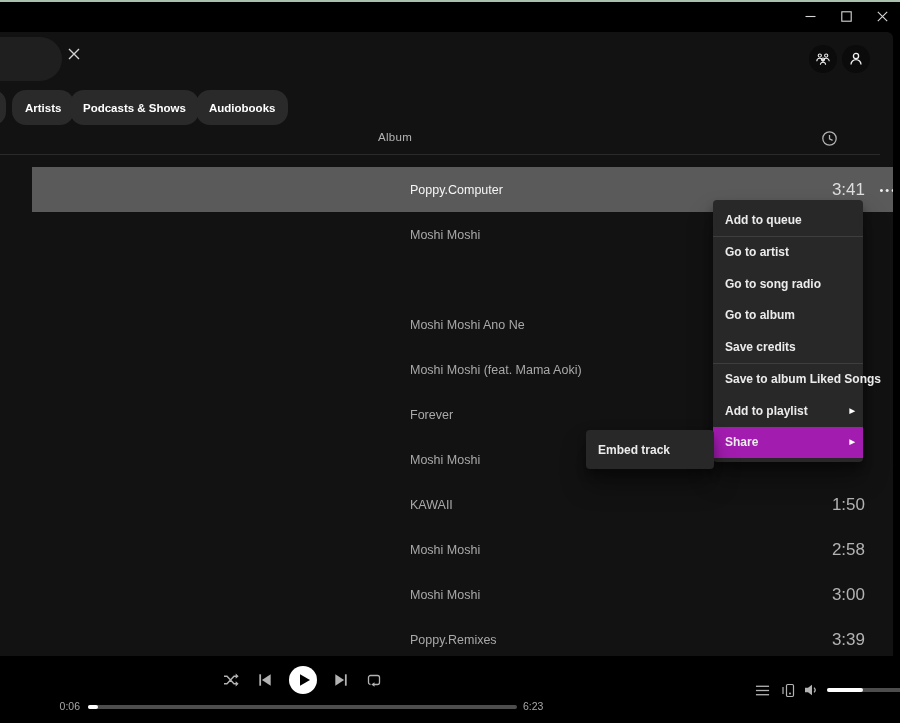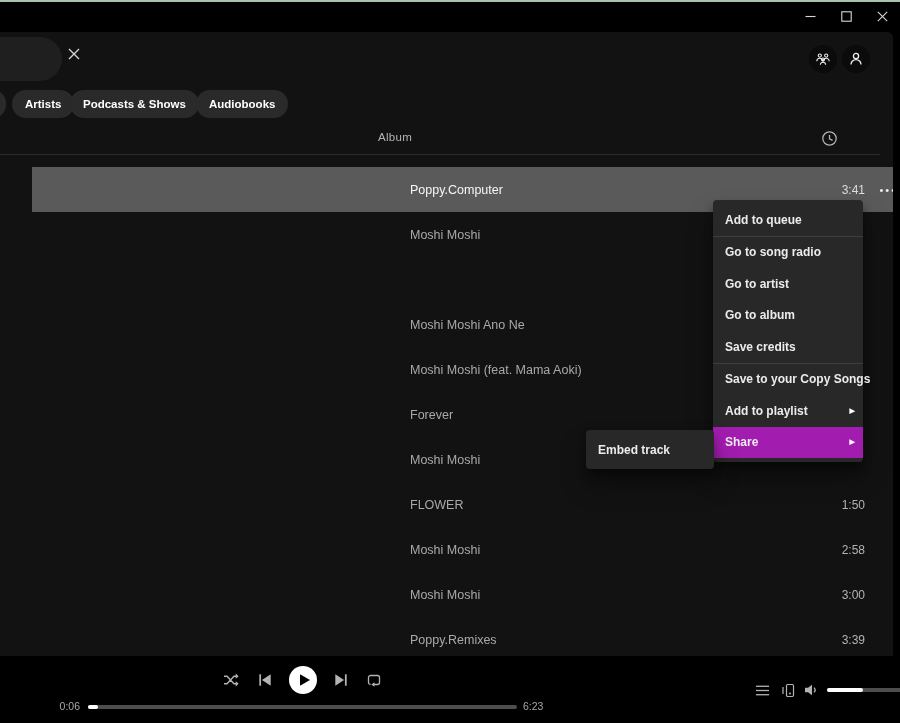--- a/index.html
+++ b/index.html
@@ -23,35 +23,35 @@
   
   .search-pill { position:absolute; left:-32px; top:5px; width:94px; height:44px; background:#1f1f1f; border-radius:22px; }
   .clear-btn { position:absolute; left:62px; top:10px; width:24px; height:24px; background:transparent; border:none; cursor:pointer; display:flex; align-items:center; justify-content:center; }
 
   
   .round-btn { position:absolute; top:13px; width:28px; height:28px; border-radius:50%; background:#0b0b0b; border:none; cursor:pointer; display:flex; align-items:center; justify-content:center; }
   .btn-friends { left:809px; }
   .btn-profile { left:842px; }
 
   
-  .chip { position:absolute; top:58px; height:28px; line-height:28px; padding:0 13px; background:#2a2a2a; border-radius:14px; color:#fff; font-size:11.5px; font-weight:600; border:none; cursor:pointer; white-space:nowrap; }
+  .chip { position:absolute; top:58px; height:35px; line-height:28px; padding:0 13px; background:#2a2a2a; border-radius:14px; color:#fff; font-size:11.5px; font-weight:600; border:none; cursor:pointer; white-space:nowrap; }
   .chip-partial { left:-20px; width:26px; padding:0; }
   .chip-artists { left:12px; }
   .chip-podcasts { left:70px; }
   .chip-audiobooks { left:196px; }
 
   
   .col-header { position:absolute; left:378px; top:99px; font-size:11.5px; color:#b3b3b3; letter-spacing:.3px; }
   .clock { position:absolute; left:821px; top:98px; }
   .header-divider { position:absolute; left:0; top:122px; width:880px; height:1px; background:#2a2a2a; }
 
   
   .row { position:absolute; left:0; width:873px; height:45px; cursor:pointer;margin-left:32px; }
   .row .album { position:absolute; left:378px; top:50%; transform:translateY(-50%); font-size:12.5px; font-weight:500; color:#a9a9a9; white-space:nowrap; cursor:pointer; }
-  .row .dur { position:absolute; right:40px; top:50%; transform:translateY(-50%); font-size:12px; color:#b3b3b3; }
+  .row .dur { position:absolute; right:40px; top:50%; transform:translateY(-50%); font-size:17px; color:#b3b3b3; }
   .row.active { background:#5a5a5a; border-radius:0 6px 6px 0; }
   .row.active .album { color:#f6f6f6; }
   .row.active .dur { color:#dedede; }
   .row .dots { position:absolute; right:8px; top:50%; transform:translateY(-52%); background:none; border:none; color:#f0f0f0; font-size:11px; letter-spacing:2px; cursor:pointer; padding:0; }
 
   
   .ctx-menu { position:absolute; left:713px; top:200px; width:150px; background:#282828; border-radius:4px; padding:4px 0; box-shadow:0 16px 24px rgba(0,0,0,.35), 0 6px 8px rgba(0,0,0,.3); z-index:30; }
   .ctx-item { position:relative; height:31.5px; display:flex; align-items:center; padding:0 8px 0 12px; color:#ececec; font-size:12px; font-weight:600; white-space:nowrap; cursor:pointer; }
   .ctx-item.active { background:#a21caf; }
   .ctx-item .arrow { margin-left:auto; font-size:7px; color:#fff; padding-left:6px; }
@@ -151,21 +151,21 @@
     <div class="row" style="top:315px">
       <span class="album">Moshi Moshi (feat. Mama Aoki)</span>
     </div>
     <div class="row" style="top:360px">
       <span class="album">Forever</span>
     </div>
     <div class="row" style="top:405px">
       <span class="album">Moshi Moshi</span>
     </div>
     <div class="row" style="top:450px">
-      <span class="album">FLOWER</span>
+      <span class="album">KAWAII</span>
       <span class="dur">1:50</span>
     </div>
     <div class="row" style="top:495px">
       <span class="album">Moshi Moshi</span>
       <span class="dur">2:58</span>
     </div>
     <div class="row" style="top:540px">
       <span class="album">Moshi Moshi</span>
       <span class="dur">3:00</span>
     </div>
@@ -174,34 +174,34 @@
       <span class="dur">3:39</span>
     </div>
   </div>
 
   <div class="ctx-menu">
     <div class="ctx-item">
         <span>Add to queue</span>
       </div>
     <div class="ctx-divider"></div>
     <div class="ctx-item">
+        <span>Go to artist</span>
+      </div>
+    <div class="ctx-item">
         <span>Go to song radio</span>
       </div>
     <div class="ctx-item">
-        <span>Go to artist</span>
-      </div>
-    <div class="ctx-item">
         <span>Go to album</span>
       </div>
     <div class="ctx-item">
         <span>Save credits</span>
       </div>
     <div class="ctx-divider"></div>
     <div class="ctx-item">
-        <span>Save to your Copy Songs</span>
+        <span>Save to album Liked Songs</span>
       </div>
     <div class="ctx-item">
         <span>Add to playlist</span>
         <span class="arrow">▶</span>
       </div>
     <div class="ctx-item active">
         <span>Share</span>
         <span class="arrow">▶</span>
       </div>
   </div>

